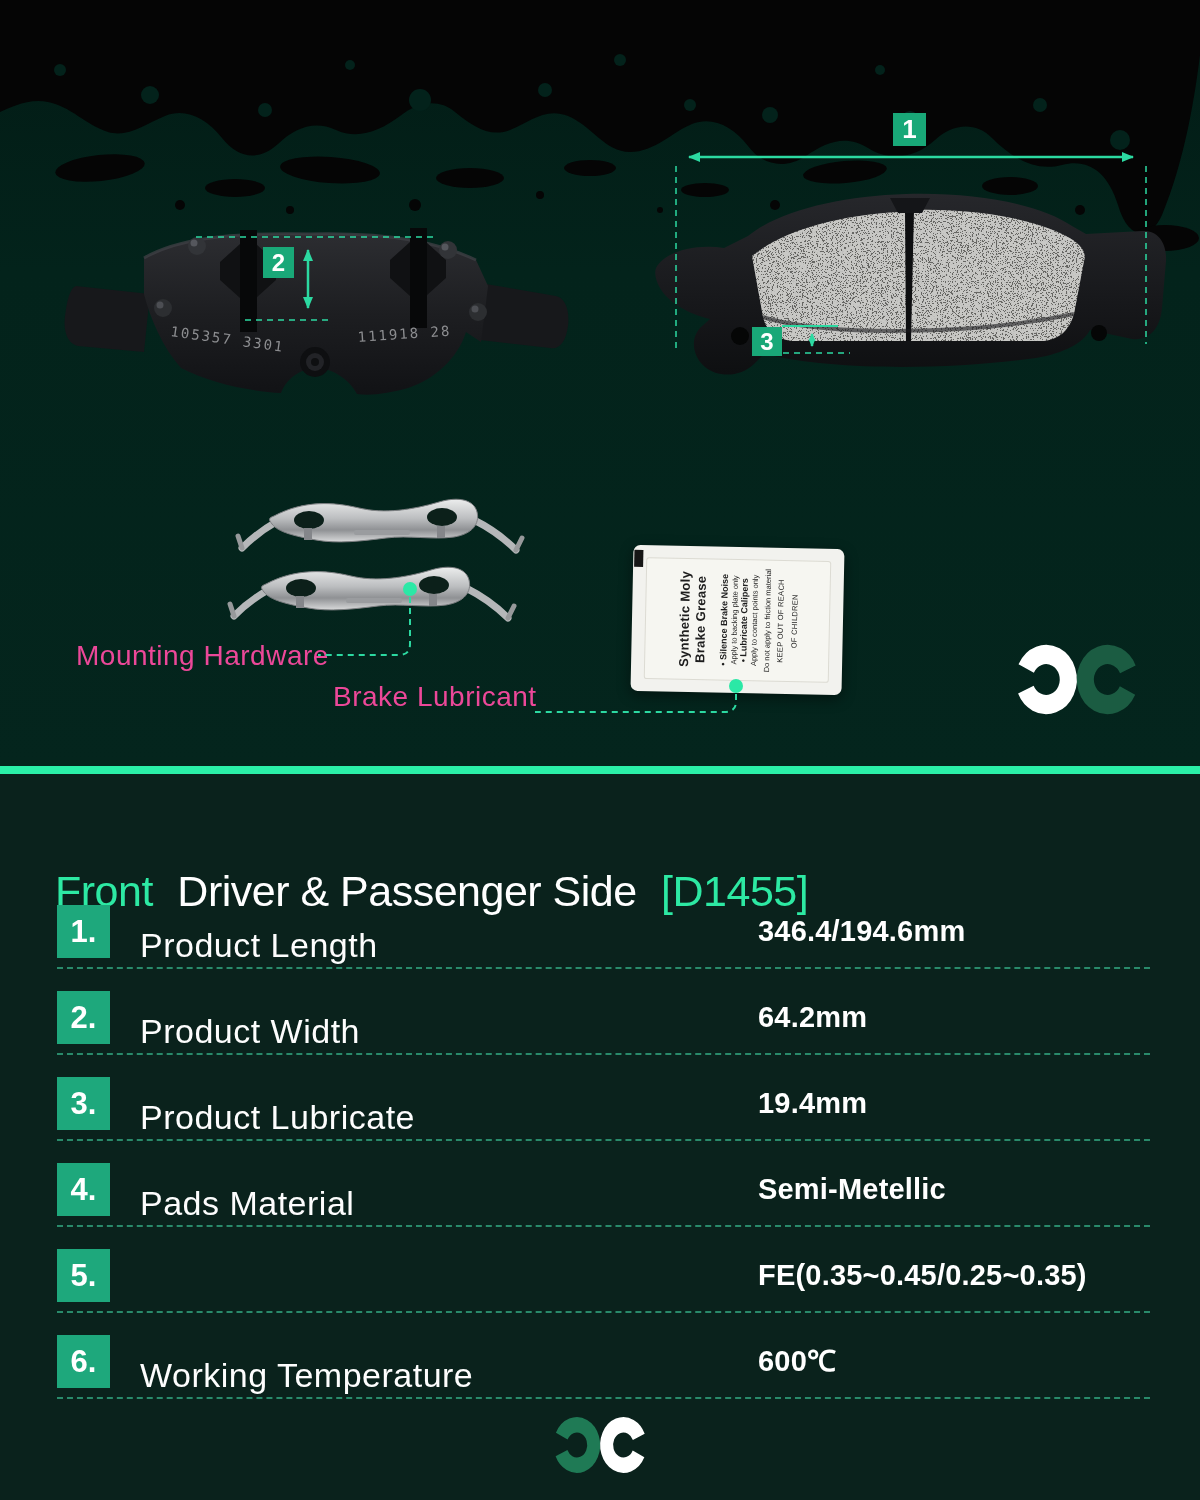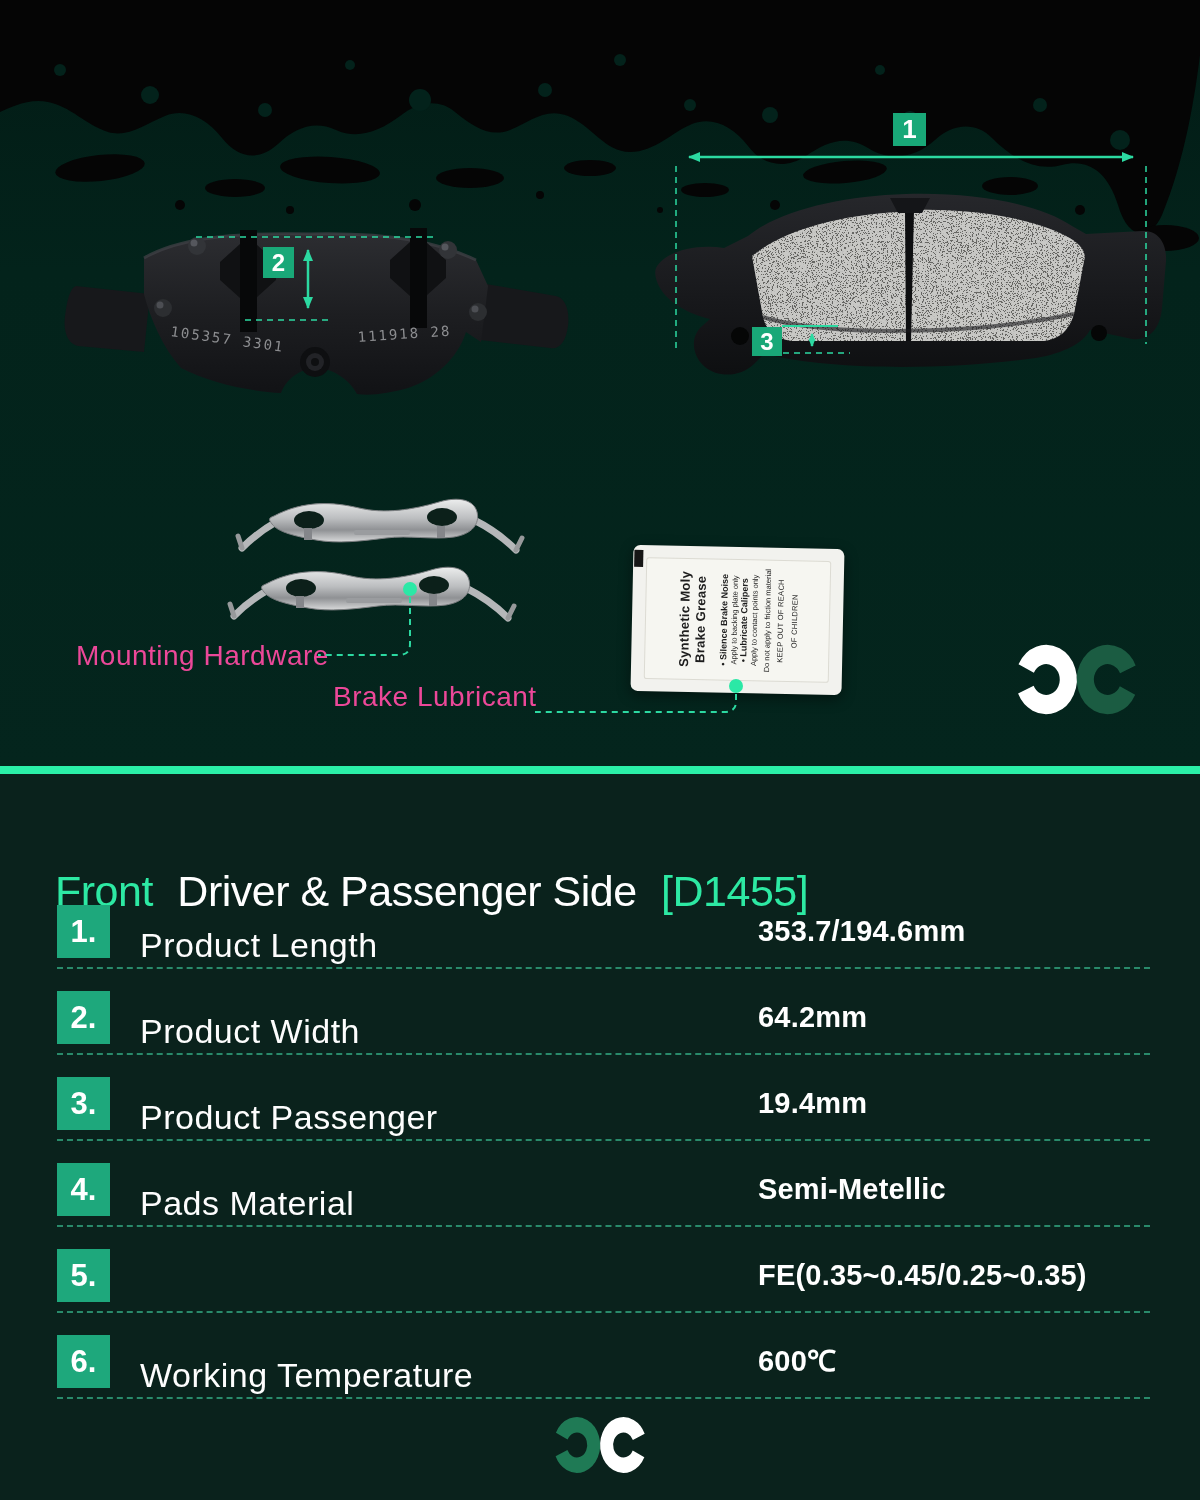--- a/index.html
+++ b/index.html
@@ -283,34 +283,34 @@
     <span class="t-green">Front</span>
     <span class="t-white">Driver &amp; Passenger Side</span>
     <span class="t-green">[D1455]</span>
   </div>
 
   <div class="abs spec-rows">
 
     <div class="spec-row">
       <div class="spec-badge">1.</div>
       <div class="spec-label">Product Length</div>
-      <div class="spec-value">353.7/194.6mm</div>
+      <div class="spec-value">346.4/194.6mm</div>
       <div class="spec-sep"></div>
     </div>
 
     <div class="spec-row">
       <div class="spec-badge">2.</div>
       <div class="spec-label">Product Width</div>
       <div class="spec-value">64.2mm</div>
       <div class="spec-sep"></div>
     </div>
 
     <div class="spec-row">
       <div class="spec-badge">3.</div>
-      <div class="spec-label">Product Passenger</div>
+      <div class="spec-label">Product Lubricate</div>
       <div class="spec-value">19.4mm</div>
       <div class="spec-sep"></div>
     </div>
 
     <div class="spec-row">
       <div class="spec-badge">4.</div>
       <div class="spec-label">Pads Material</div>
       <div class="spec-value">Semi-Metellic</div>
       <div class="spec-sep"></div>
     </div>

